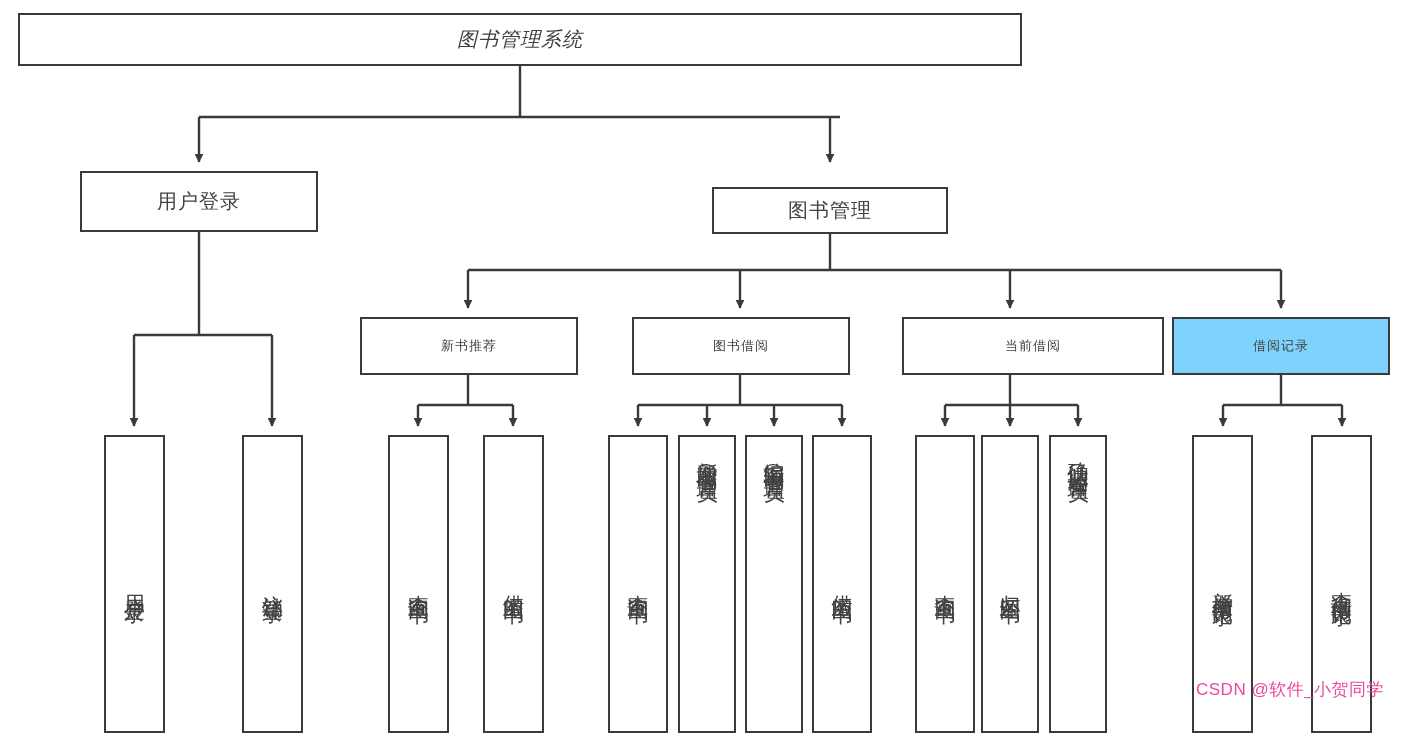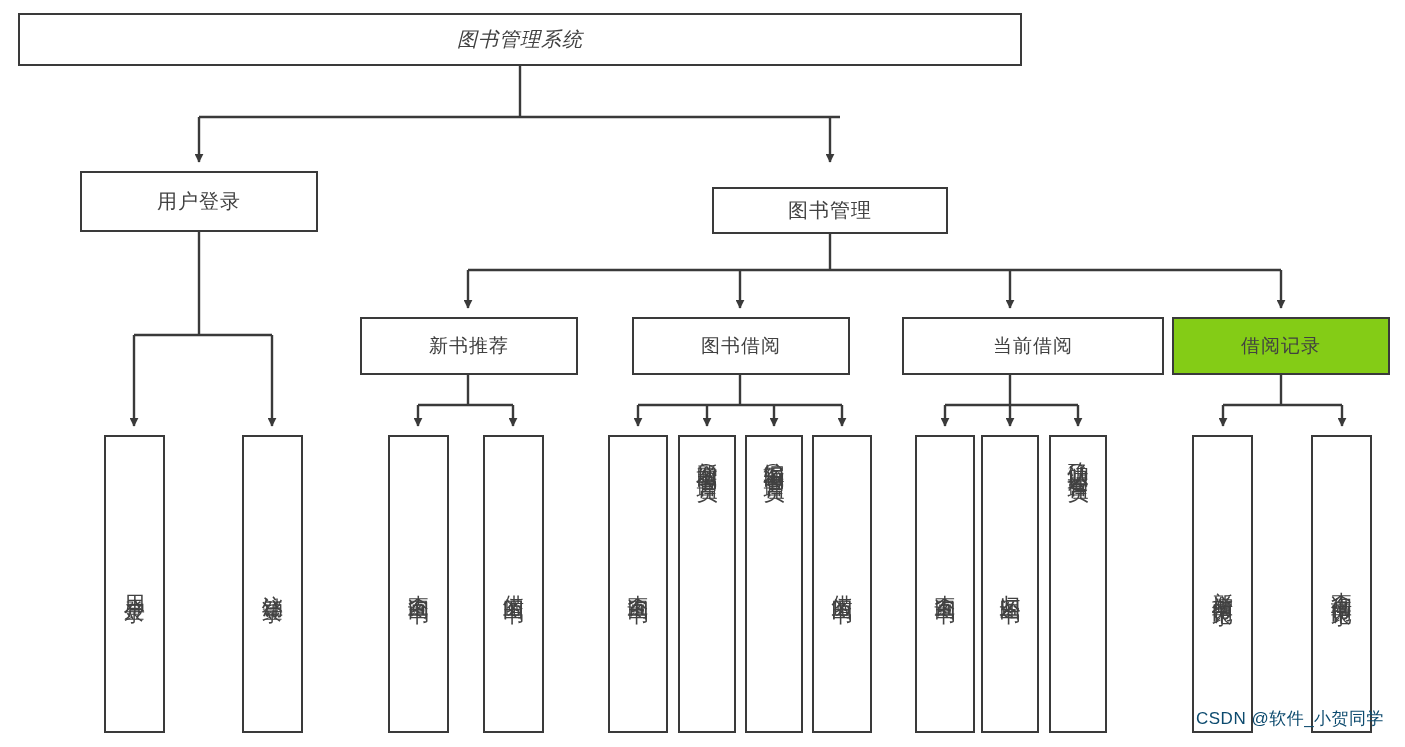--- a/index.html
+++ b/index.html
@@ -51,21 +51,21 @@
     letter-spacing: 1px;
     font-style: italic;
   }
   
   .node.lvl2 .node-label {
     font-size: 20px;
     letter-spacing: 1px;
   }
   
   .node.lvl3 .node-label {
-    font-size: 19px;
+    font-size: 13px;
     letter-spacing: 1px;
   }
   
   .node.leaf {
     align-items: flex-start;
     justify-content: center;
     padding-top: 8px;
   }
   .node.leaf .node-label {
     writing-mode: vertical-rl;
@@ -155,21 +155,21 @@
 
   <div class="node lvl3" style="left: 360px; top: 317px; width: 218px; height: 58px; border-color: rgb(58, 58, 58); background: rgb(255, 255, 255); color: rgb(65, 65, 65);">
     <span class="node-label">新书推荐</span>
   </div>
   <div class="node lvl3" style="left: 632px; top: 317px; width: 218px; height: 58px; border-color: rgb(58, 58, 58); background: rgb(255, 255, 255); color: rgb(65, 65, 65);">
     <span class="node-label">图书借阅</span>
   </div>
   <div class="node lvl3" style="left: 902px; top: 317px; width: 262px; height: 58px; border-color: rgb(58, 58, 58); background: rgb(255, 255, 255); color: rgb(65, 65, 65);">
     <span class="node-label">当前借阅</span>
   </div>
-  <div class="node lvl3" style="left: 1172px; top: 317px; width: 218px; height: 58px; border-color: rgb(58, 58, 58); background: #84cc16; color: rgb(65, 65, 65);">
+  <div class="node lvl3" style="left: 1172px; top: 317px; width: 218px; height: 58px; border-color: rgb(58, 58, 58); background: #7dd3fc; color: rgb(65, 65, 65);">
     <span class="node-label">借阅记录</span>
   </div>
 
   <div class="node leaf leaf-centered" style="left: 104px; top: 435px; width: 61px; height: 298px; border-color: rgb(58, 58, 58); background: rgb(255, 255, 255); color: rgb(65, 65, 65);">
     <span class="node-label">用户登录</span>
   </div>
   <div class="node leaf leaf-centered" style="left: 242px; top: 435px; width: 61px; height: 298px; border-color: rgb(58, 58, 58); background: rgb(255, 255, 255); color: rgb(65, 65, 65);">
     <span class="node-label">注销登录</span>
   </div>
 
@@ -203,15 +203,15 @@
     <span class="node-label">确认归还（管理员）</span>
   </div>
 
   <div class="node leaf leaf-centered" style="left: 1192px; top: 435px; width: 61px; height: 298px; border-color: rgb(58, 58, 58); background: rgb(255, 255, 255); color: rgb(65, 65, 65);">
     <span class="node-label">新增借阅记录</span>
   </div>
   <div class="node leaf leaf-centered" style="left: 1311px; top: 435px; width: 61px; height: 298px; border-color: rgb(58, 58, 58); background: rgb(255, 255, 255); color: rgb(65, 65, 65);">
     <span class="node-label">查询借阅记录</span>
   </div>
 
-  <div class="watermark" style="left: 1196px; top: 707px; color: #0c4a6e;">CSDN @软件_小贺同学</div>
+  <div class="watermark" style="left: 1196px; top: 678px; color: #ec4899;">CSDN @软件_小贺同学</div>
 
 </div>
 
 </body></html>

